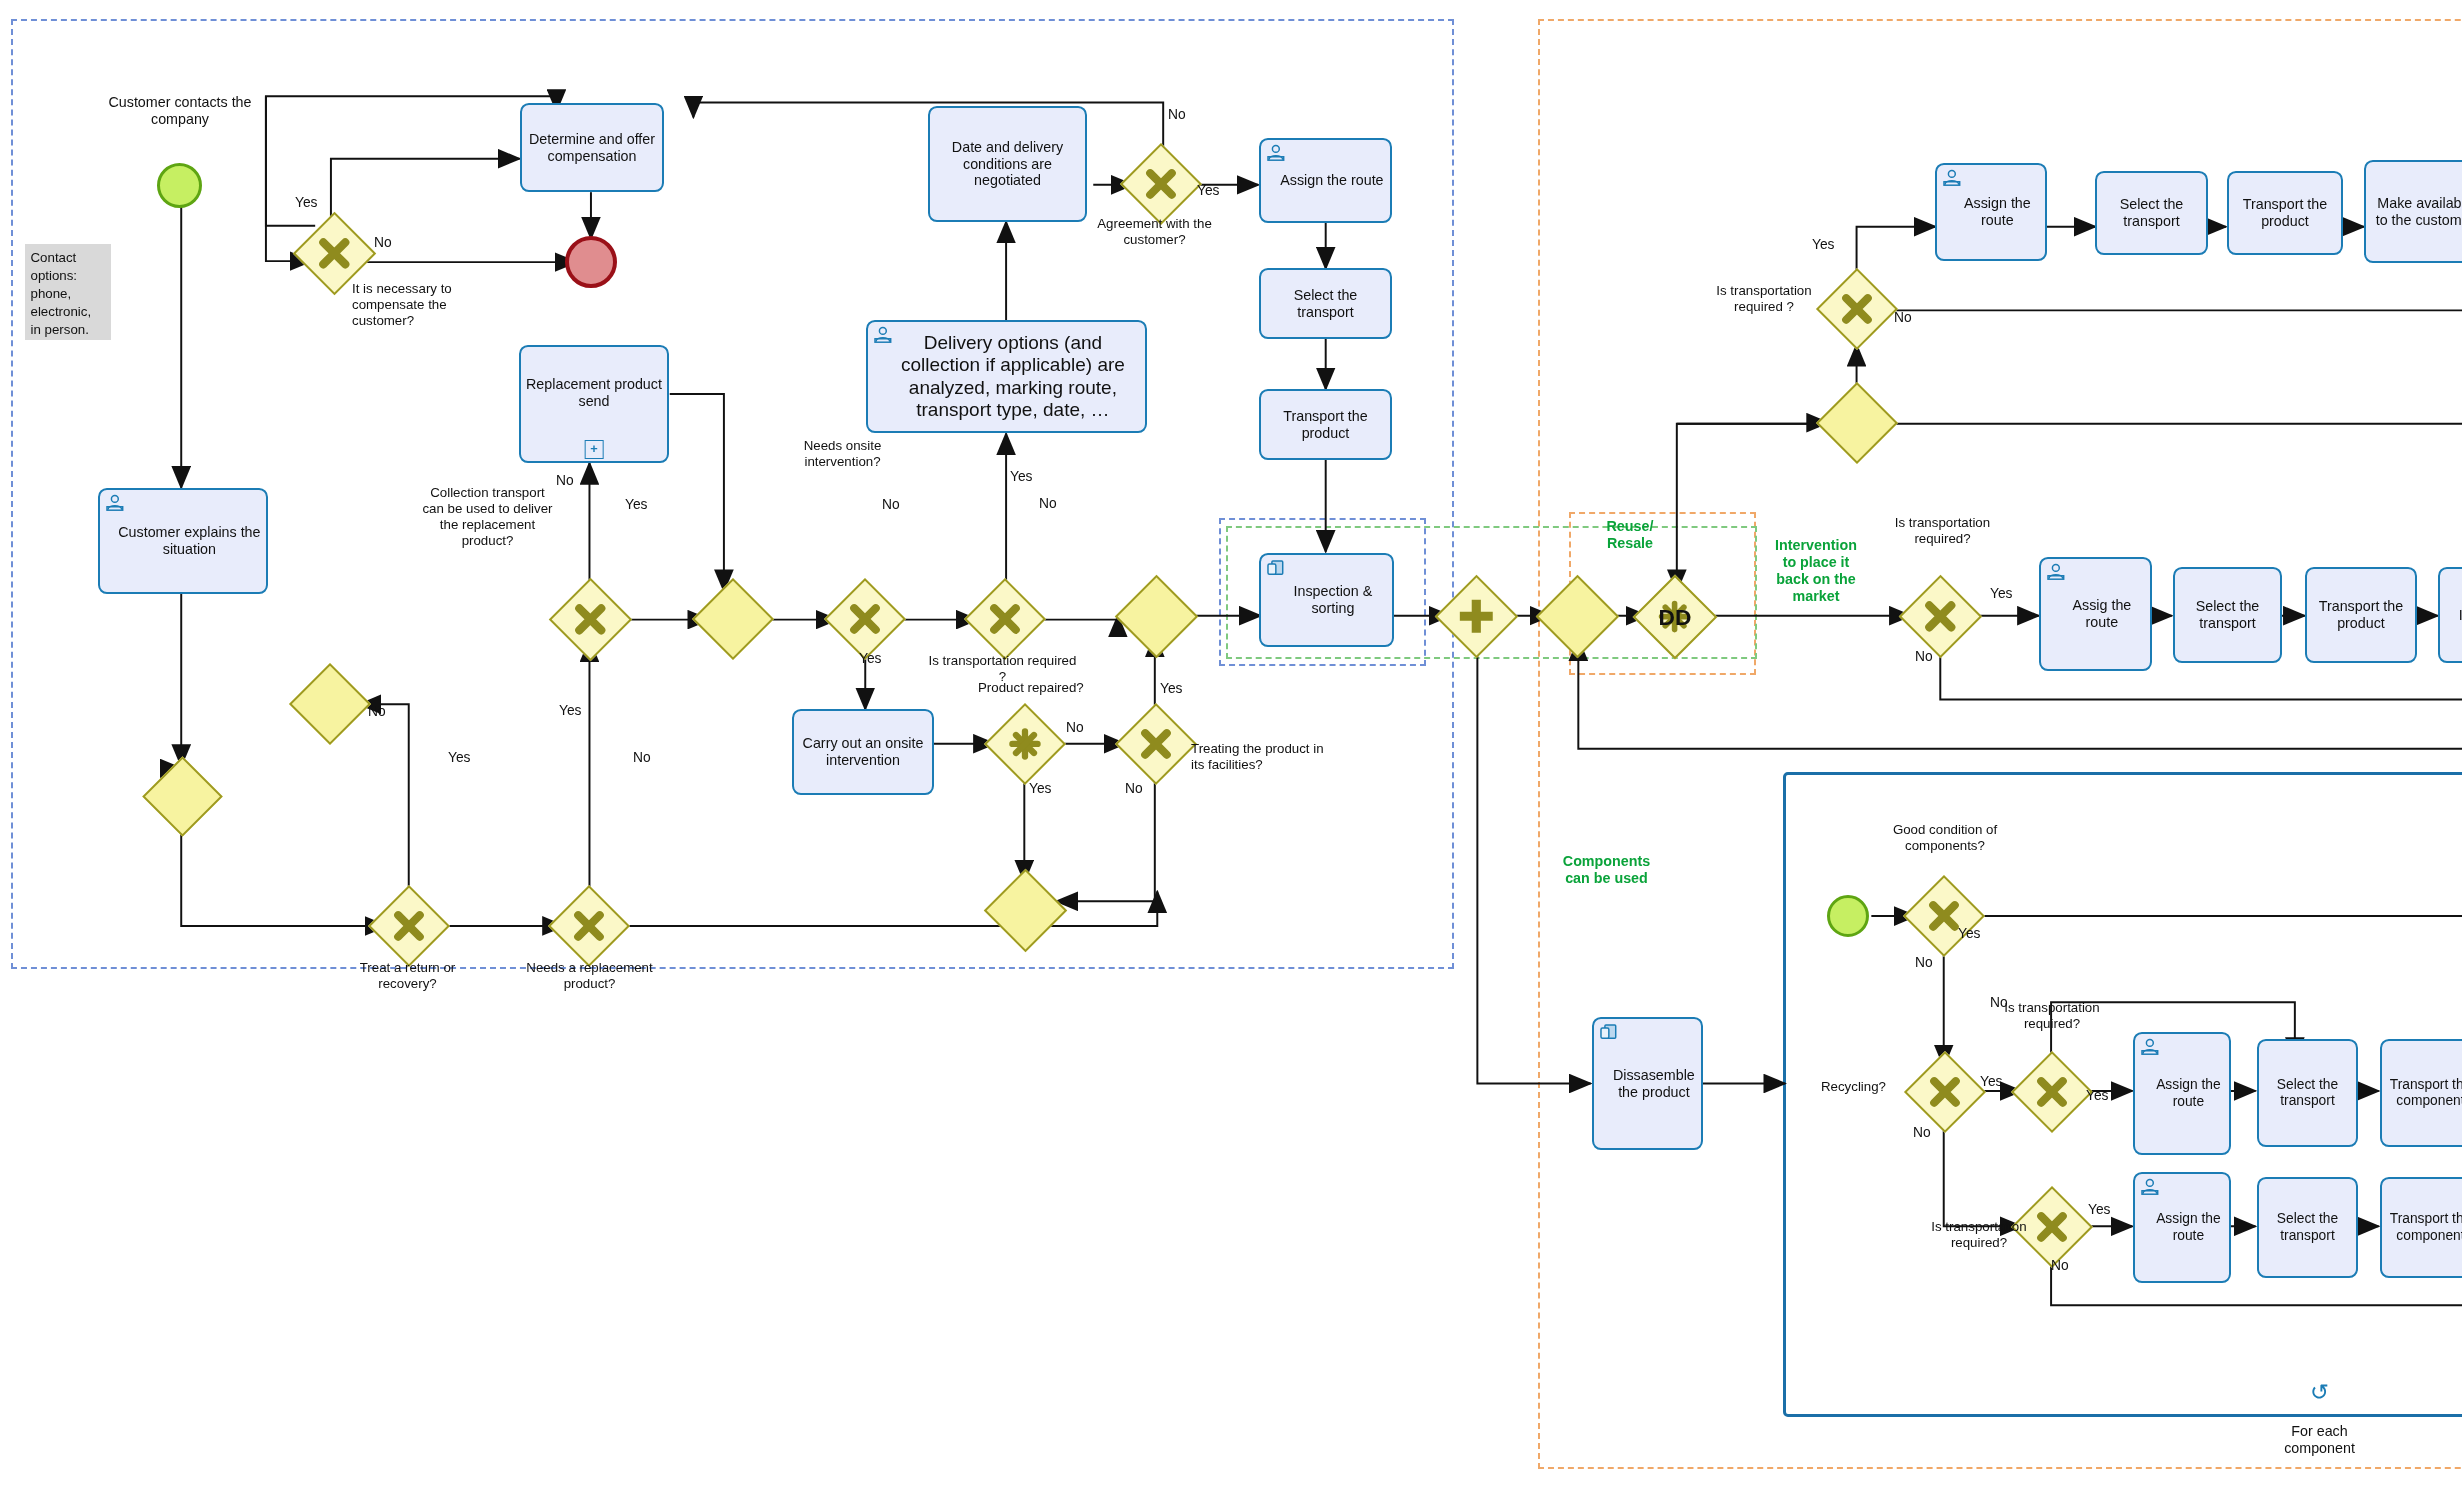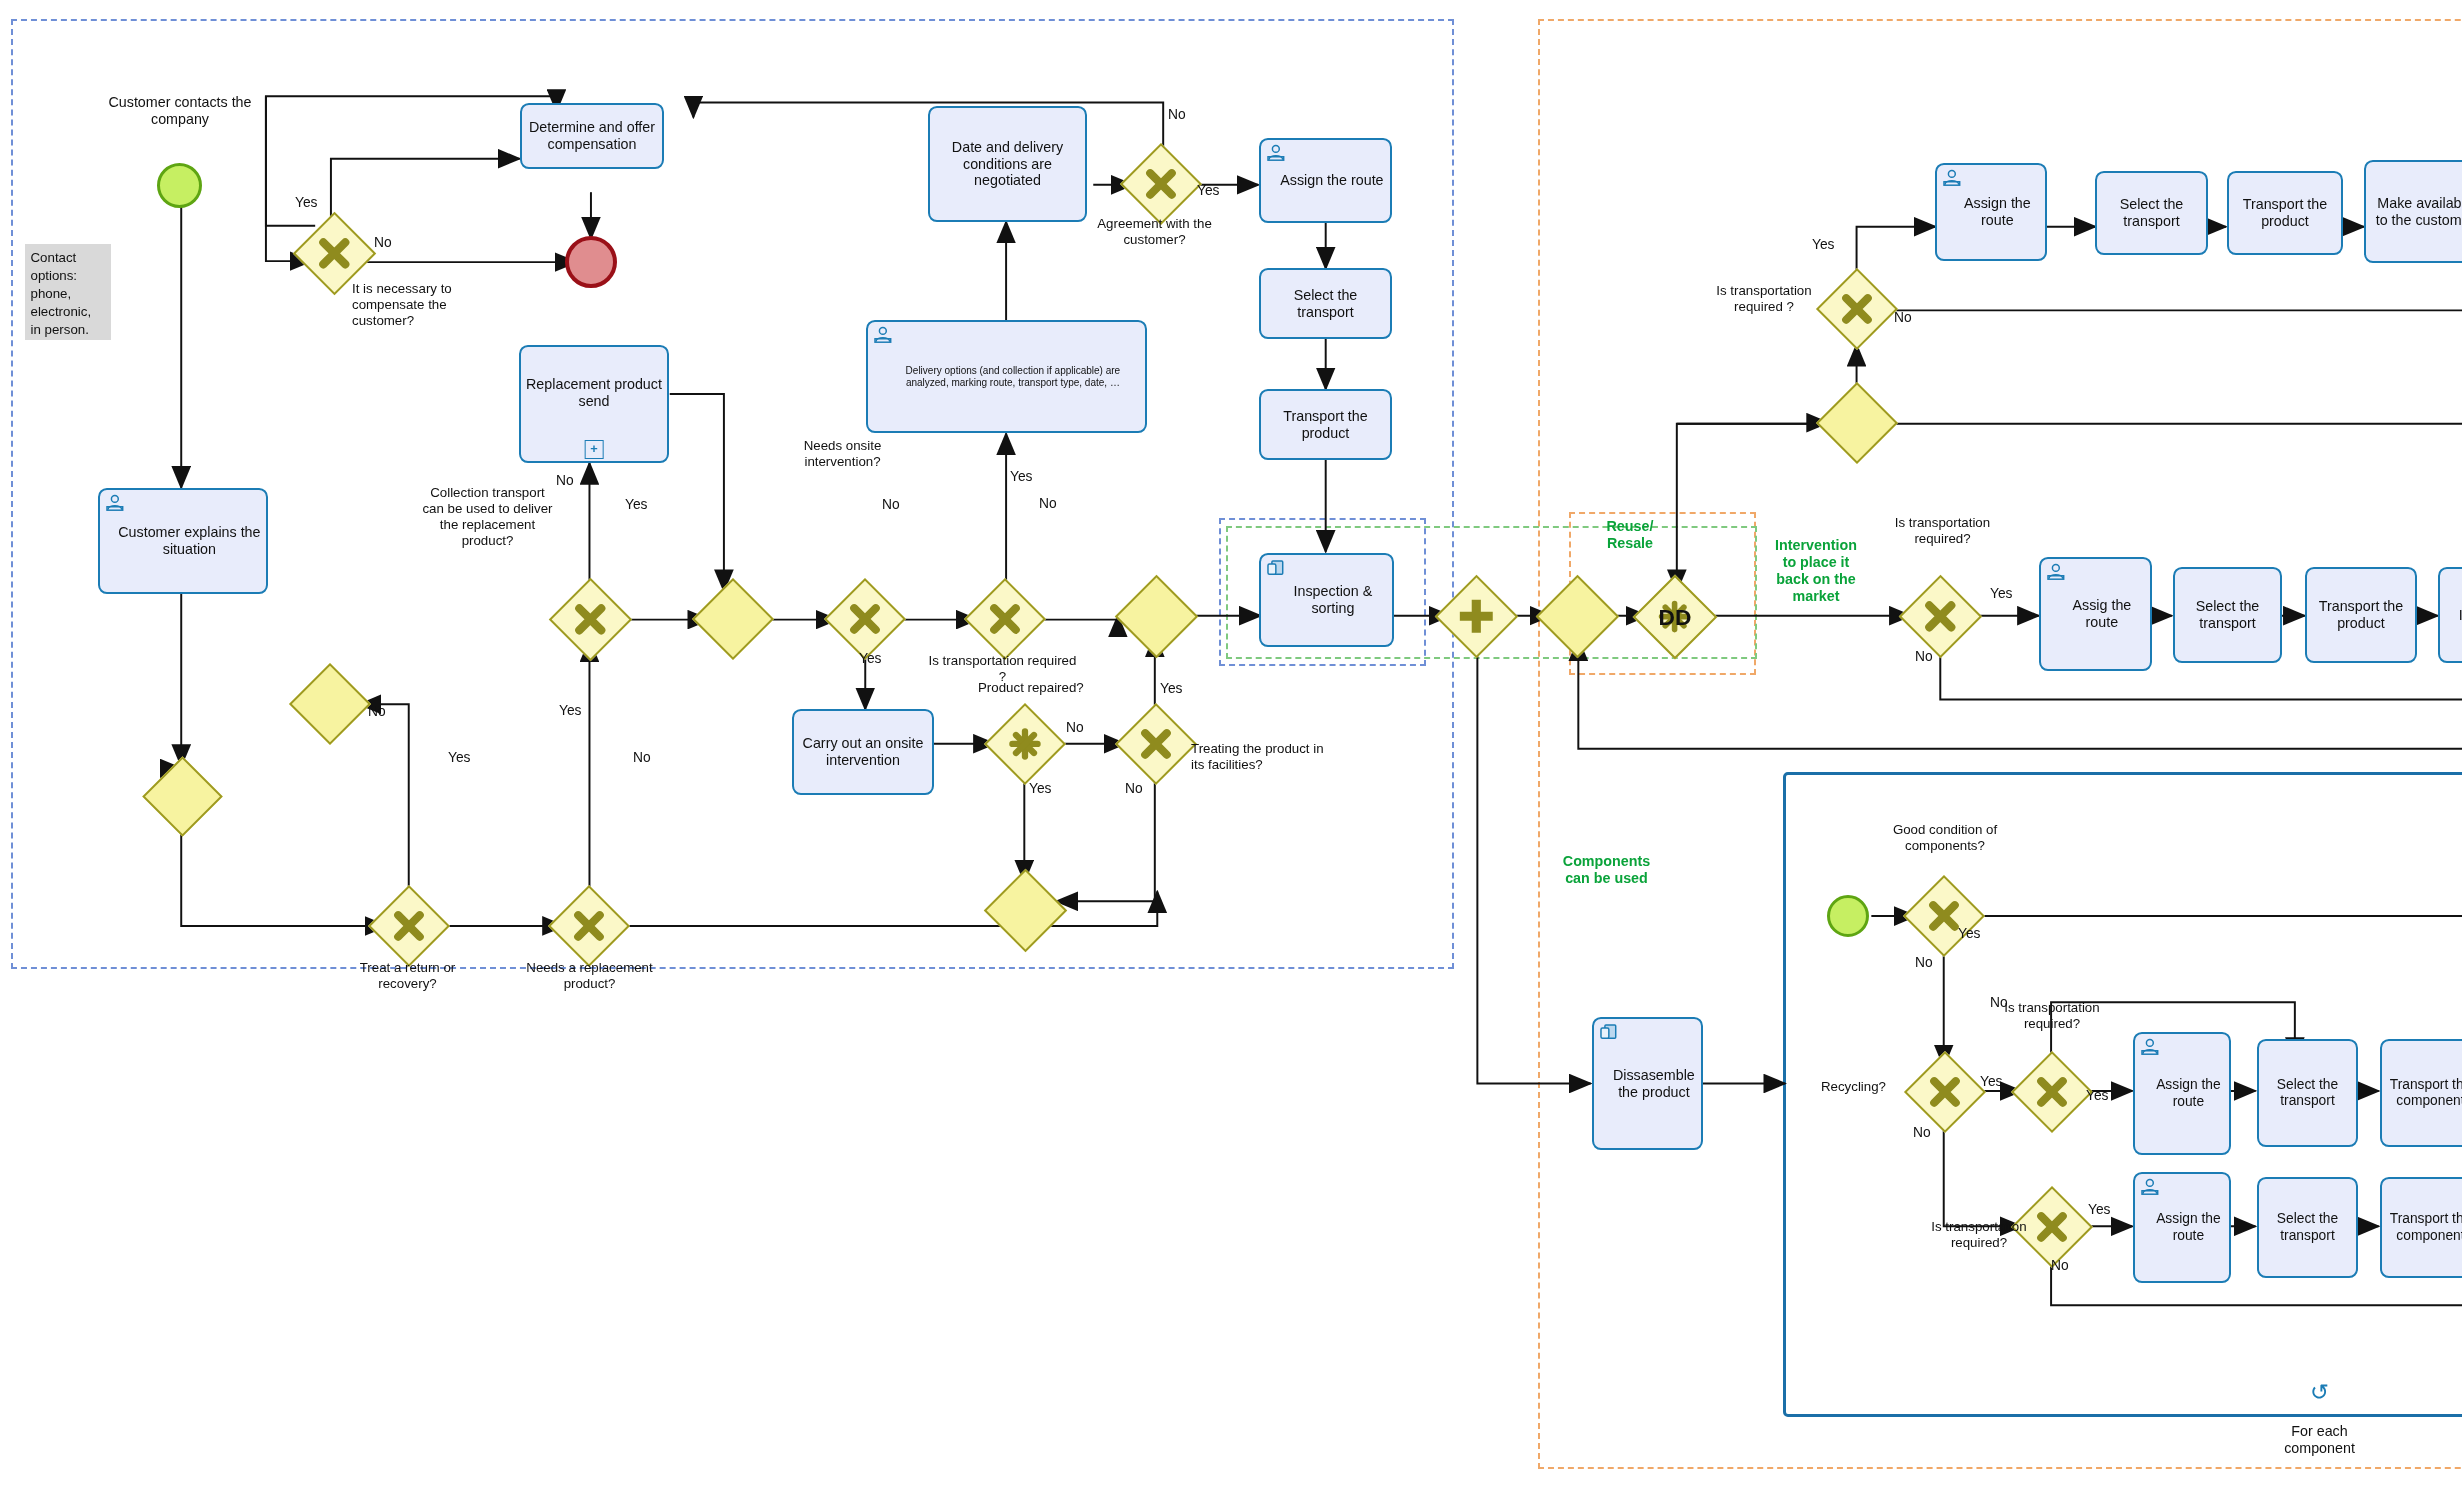--- a/index.html
+++ b/index.html
@@ -235,32 +235,32 @@
 
   <div class="task hasicon" style="left:98px;top:488px;width:170px;height:106px;font-size:14.3px;">
     <svg class="usericon" viewBox="0 0 40 34">
       <circle cx="20" cy="10" r="7" fill="none" stroke="#1b7cb5" stroke-width="3"></circle>
       <path d="M6 32 C6 21 34 21 34 32" fill="none" stroke="#1b7cb5" stroke-width="3"></path>
       <rect x="4" y="26" width="32" height="7" fill="none" stroke="#1b7cb5" stroke-width="3"></rect>
     </svg>
     <span class="tlabel">Customer explains the situation</span>
   </div>
 
-  <div class="task" style="left:520px;top:103px;width:144px;height:66px;font-size:14.3px;">
+  <div class="task" style="left:520px;top:103px;width:144px;height:89px;font-size:14.3px;">
     <span class="tlabel">Determine and offer compensation</span>
   </div>
 
   <div class="task" style="left:519px;top:345px;width:150px;height:118px;font-size:14.3px;">
     <span class="tlabel" style="transform:translateY(-10.8px);">Replacement product send</span>
     <span class="subplus">
         <b>+</b>
       </span>
   </div>
 
-  <div class="task hasicon" style="left:866px;top:320px;width:281px;height:113px;font-size:10px;">
+  <div class="task hasicon" style="left:866px;top:320px;width:281px;height:113px;font-size:19px;">
     <svg class="usericon" viewBox="0 0 40 34">
       <circle cx="20" cy="10" r="7" fill="none" stroke="#1b7cb5" stroke-width="3"></circle>
       <path d="M6 32 C6 21 34 21 34 32" fill="none" stroke="#1b7cb5" stroke-width="3"></path>
       <rect x="4" y="26" width="32" height="7" fill="none" stroke="#1b7cb5" stroke-width="3"></rect>
     </svg>
     <span class="tlabel">Delivery options (and collection if applicable) are analyzed, marking route, transport type, date, …</span>
   </div>
 
   <div class="task" style="left:928px;top:106px;width:159px;height:116px;font-size:14.3px;justify-content:flex-end;">
     <span class="tlabel">Date and delivery conditions are negotiated</span>

